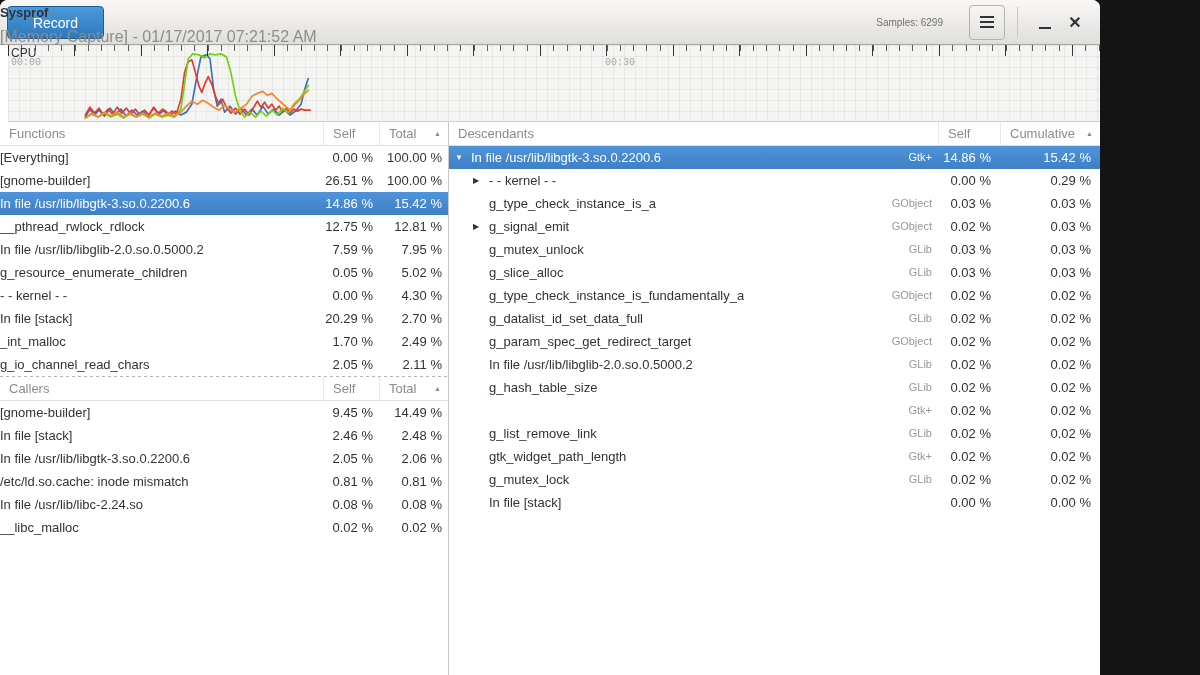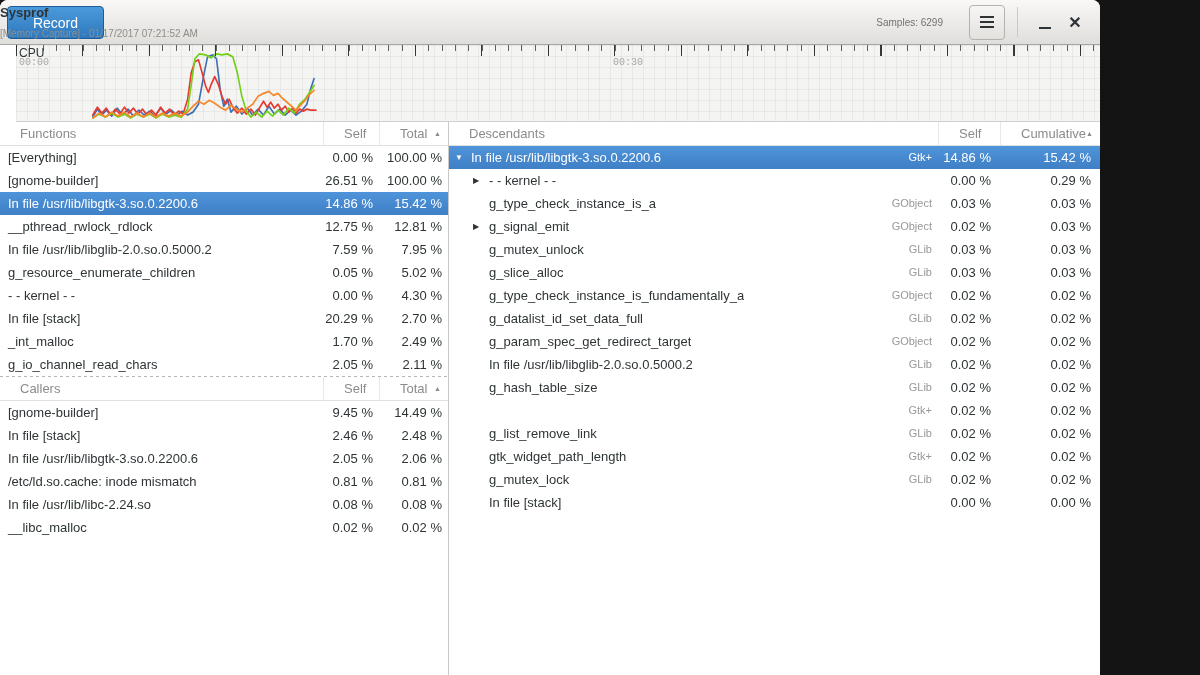--- a/index.html
+++ b/index.html
@@ -14,35 +14,35 @@
   .record-btn { position:absolute; left:7px; top:6px; width:97px; height:33px;
     background:linear-gradient(to bottom,#4b9ada,#2e78bd); border:1px solid #1c5c99;
     border-radius:4px; color:#fff; font-size:14px; font-family:inherit; }
   .process-select { position:absolute; left:115px; top:6px; width:196px; height:33px;
     background:linear-gradient(to bottom,#f7f6f5,#dededb); border:1px solid #b3b2af;
     border-radius:4px; color:#2e3436; font-size:14px; display:flex; align-items:center; justify-content:center; }
   .process-select .arrow { position:absolute; right:16px; top:14px; width:0; height:0;
     border-left:5px solid transparent; border-right:5px solid transparent; border-top:6px solid #7c7c78; }
   .title-block { position:absolute; left:0; right:0; top:5px; text-align:left; pointer-events:none; }
   .title-block .title { font-size:13px; font-weight:bold; color:#2e3436; }
-  .title-block .subtitle { font-size:10px; color:#8e8d89; margin-top:8px; }
+  .title-block .subtitle { font-size:16px; color:#8e8d89; margin-top:8px; }
   .tb-right { position:absolute; right:10px; top:0; height:44px; display:flex; align-items:center; }
   .samples { font-size:10px; color:#72716e; margin-right:26px; }
   .menu-btn { width:36px; height:35px; border:1px solid #b3b2af; border-radius:4px;
     background:linear-gradient(to bottom,#f7f6f5,#e2e1de); display:flex; flex-direction:column;
     align-items:center; justify-content:center; gap:3px; }
   .menu-btn i { display:block; width:14px; height:2px; background:#2e3436; }
   .tb-sep { width:1px; height:30px; background:#c9c8c5; margin:0 12px; }
   .win-btn { width:30px; height:35px; background:transparent; border:none; display:flex;
     align-items:center; justify-content:center; color:#2e3436; }
   .min-glyph { display:block; width:12px; height:2.5px; background:#2e3436; margin-top:12px; }
   .close-glyph { font-size:16px; font-weight:bold; color:#2e3436; }
 
   
-  .graph { position:absolute; top:45px; left:16px; right:0; height:77px; background:#f4f4f3;
+  .graph { position:absolute; top:45px; left:8px; right:0; height:77px; background:#f4f4f3;
     border-bottom:1px solid #cfcfcd;
     background-image:
       linear-gradient(to right, rgba(0,0,0,0.05) 1px, transparent 1px),
       linear-gradient(to bottom, rgba(0,0,0,0.05) 1px, transparent 1px);
     background-size:11px 11px;text-align:center; }
   .ticks-s { position:absolute; top:0; left:0; right:0; height:6px;
     background:repeating-linear-gradient(to right, rgba(45,45,45,0.75) 0 1px, transparent 1px 13.3px); }
   .ticks-l { position:absolute; top:0; left:0; right:0; height:11px;
     background:repeating-linear-gradient(to right, rgba(25,25,25,0.85) 0 1px, transparent 1px 66.5px); }
   .graph svg { position:absolute; top:0; left:0; width:100%; height:100%; }
@@ -52,29 +52,29 @@
 
   
   .main { position:absolute; top:122px; left:0; right:0; bottom:0; display:flex; background:#fff; }
   .left-pane { width:449px; border-right:1px solid #c9c9c7; }
   .right-pane { flex:1; }
 
   .thead { display:grid; height:24px; line-height:23px; font-size:13px; color:#8b8b8b;
     background:#fff; border-bottom:1px solid #e0e0e0; }
   .lhead { grid-template-columns:1fr 56px 69px; }
   .rhead { grid-template-columns:1fr 62px 100px; }
-  .thead .hc { border-left:1px solid #e8e8e8; padding-left:20px; overflow:hidden; }
+  .thead .hc { border-left:1px solid #e8e8e8; padding-left:9px; overflow:hidden; }
   .thead .hc:first-child { border-left:none; }
   .thead .hsort { display:flex; align-items:center; justify-content:space-between; padding-right:7px; }
   .sort-arrow { font-size:7px; color:#8b8b8b; }
 
   .row { display:grid; height:23px; line-height:23px; font-size:13px; color:#2e3436; background:#fff; }
   .lrow { grid-template-columns:1fr 56px 69px; }
   .rrow { grid-template-columns:1fr 62px 100px; }
-  .row .name { padding-left:8px; white-space:nowrap; overflow:hidden; }
+  .row .name { white-space:nowrap; overflow:hidden; }
   .row .num { text-align:right; padding-right:6px; white-space:nowrap; }
   .rrow .num { padding-right:9px; }
   .row.selected { background:linear-gradient(to bottom,#4f94da,#3f7fc6); color:#fff; }
   .row.selected .lib, .row.selected .expander { color:#fff; }
 
   .rrow .namecell { display:flex; align-items:center; overflow:hidden; padding-left:0; }
   .expander { flex:0 0 16px; font-size:8px; color:#2e3436; text-align:left; }
   .lvl0 .expander { margin-left:6px; }
   .lvl1 .expander { margin-left:24px; }
   .rrow .fname { white-space:nowrap; overflow:hidden; }

